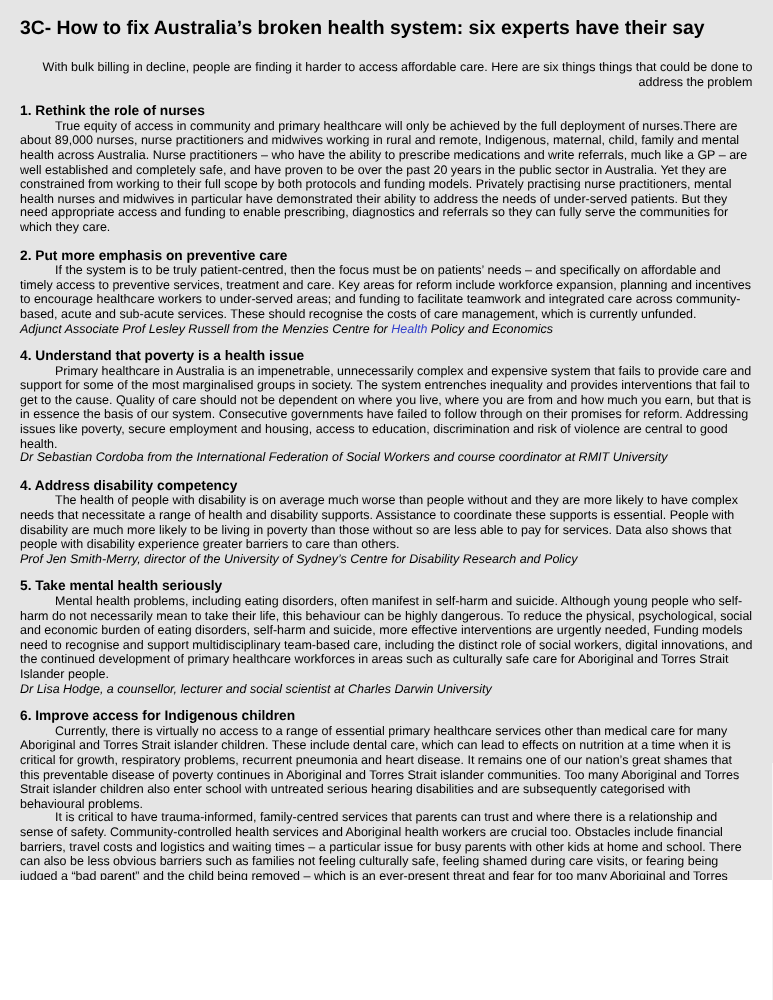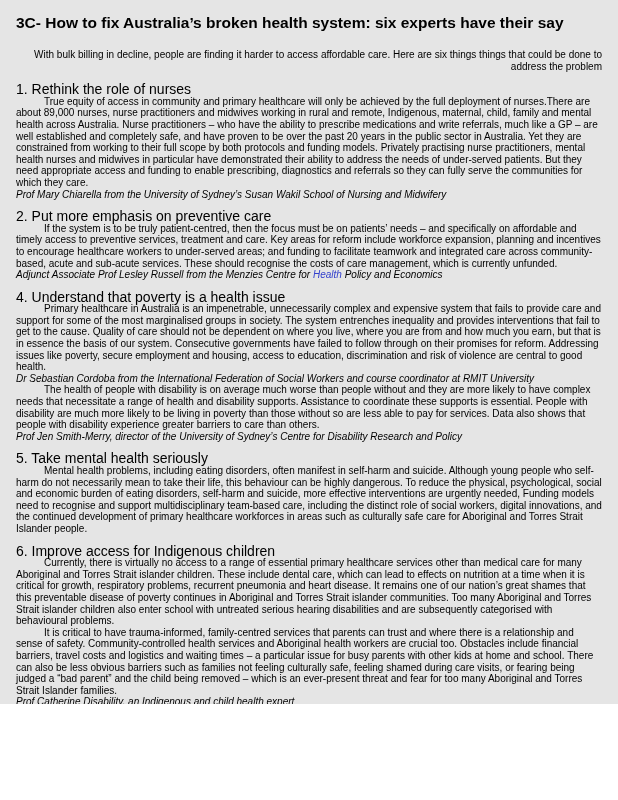--- a/index.html
+++ b/index.html
@@ -23,22 +23,22 @@
   h1 {
     font-size: 15.5px;
     line-height: 18px;
     font-weight: bold;
     margin: 6px 0 17px 0;
     letter-spacing: 0;
   }
   p { margin: 0; }
   .lead { margin: 0 0 12px 0; text-align: right; }
   section .heading {
-    font-weight: normal;
-    font-size: 14px;
+    font-weight: bold;
+    font-size: 11px;
     margin: 11px 0 0 0;
   }
   .body-par { text-indent: 28px; }
   .attribution { font-style: italic; }
   .link {
     text-decoration: none;
     cursor: pointer;
   }
   .footer {
     text-align: right;
@@ -58,43 +58,44 @@
 
 <div class="page">
 
   <h1>3C- How to fix Australia’s broken health system: six experts have their say</h1>
 
   <p class="lead">With bulk billing in decline, people are finding it harder to access affordable care. Here are six things things that could be done to address the problem</p>
 
   <section>
     <p class="heading">1. Rethink the role of nurses</p>
     <p class="body-par">True equity of access in community and primary healthcare will only be achieved by the full deployment of nurses.There are about 89,000 nurses, nurse practitioners and midwives working in rural and remote, Indigenous, maternal, child, family and mental health across Australia. Nurse practitioners – who have the ability to prescribe medications and write referrals, much like a GP – are well established and completely safe, and have proven to be over the past 20 years in the public sector in Australia. Yet they are constrained from working to their full scope by both protocols and funding models. Privately practising nurse practitioners, mental health nurses and midwives in particular have demonstrated their ability to address the needs of under-served patients. But they need appropriate access and funding to enable prescribing, diagnostics and referrals so they can fully serve the communities for which they care.</p>
-    <p class="attribution">Prof Mary Chiarella from the University of Sydney’s Susan Wakil School of Nursing and Midwifery</p>
   </section>
 
   <section>
     <p class="heading">2. Put more emphasis on preventive care</p>
     <p class="body-par">If the system is to be truly patient-centred, then the focus must be on patients’ needs – and specifically on affordable and timely access to preventive services, treatment and care. Key areas for reform include workforce expansion, planning and incentives to encourage healthcare workers to under-served areas; and funding to facilitate teamwork and integrated care across community-based, acute and sub-acute services. These should recognise the costs of care management, which is currently unfunded.</p>
     <p class="attribution"><span>Adjunct Associate Prof Lesley Russell from the Menzies Centre for </span><a class="link" style="color: rgb(51, 64, 204);">Health</a><span> Policy and Economics</span></p>
   </section>
 
   <section>
     <p class="heading">4. Understand that poverty is a health issue</p>
     <p class="body-par">Primary healthcare in Australia is an impenetrable, unnecessarily complex and expensive system that fails to provide care and support for some of the most marginalised groups in society. The system entrenches inequality and provides interventions that fail to get to the cause. Quality of care should not be dependent on where you live, where you are from and how much you earn, but that is in essence the basis of our system. Consecutive governments have failed to follow through on their promises for reform. Addressing issues like poverty, secure employment and housing, access to education, discrimination and risk of violence are central to good health.</p>
     <p class="attribution">Dr Sebastian Cordoba from the International Federation of Social Workers and course coordinator at RMIT University</p>
   </section>
 
   <section>
+    <p class="heading">4. Address disability competency</p>
     <p class="body-par">The health of people with disability is on average much worse than people without and they are more likely to have complex needs that necessitate a range of health and disability supports. Assistance to coordinate these supports is essential. People with disability are much more likely to be living in poverty than those without so are less able to pay for services. Data also shows that people with disability experience greater barriers to care than others.</p>
     <p class="attribution">Prof Jen Smith-Merry, director of the University of Sydney’s Centre for Disability Research and Policy</p>
   </section>
 
   <section>
     <p class="heading">5. Take mental health seriously</p>
     <p class="body-par">Mental health problems, including eating disorders, often manifest in self-harm and suicide. Although young people who self-harm do not necessarily mean to take their life, this behaviour can be highly dangerous. To reduce the physical, psychological, social and economic burden of eating disorders, self-harm and suicide, more effective interventions are urgently needed, Funding models need to recognise and support multidisciplinary team-based care, including the distinct role of social workers, digital innovations, and the continued development of primary healthcare workforces in areas such as culturally safe care for Aboriginal and Torres Strait Islander people.</p>
+    <p class="attribution">Dr Lisa Hodge, a counsellor, lecturer and social scientist at Charles Darwin University</p>
   </section>
 
   <section>
     <p class="heading">6. Improve access for Indigenous children</p>
     <p class="body-par">Currently, there is virtually no access to a range of essential primary healthcare services other than medical care for many Aboriginal and Torres Strait islander children. These include dental care, which can lead to effects on nutrition at a time when it is critical for growth, respiratory problems, recurrent pneumonia and heart disease. It remains one of our nation’s great shames that this preventable disease of poverty continues in Aboriginal and Torres Strait islander communities. Too many Aboriginal and Torres Strait islander children also enter school with untreated serious hearing disabilities and are subsequently categorised with behavioural problems.</p>
     <p class="body-par">It is critical to have trauma-informed, family-centred services that parents can trust and where there is a relationship and sense of safety. Community-controlled health services and Aboriginal health workers are crucial too. Obstacles include financial barriers, travel costs and logistics and waiting times – a particular issue for busy parents with other kids at home and school. There can also be less obvious barriers such as families not feeling culturally safe, feeling shamed during care visits, or fearing being judged a “bad parent” and the child being removed – which is an ever-present threat and fear for too many Aboriginal and Torres Strait Islander families.</p>
     <p class="attribution">Prof Catherine Disability, an Indigenous and child health expert</p>
   </section>
 
   <div class="footer">

